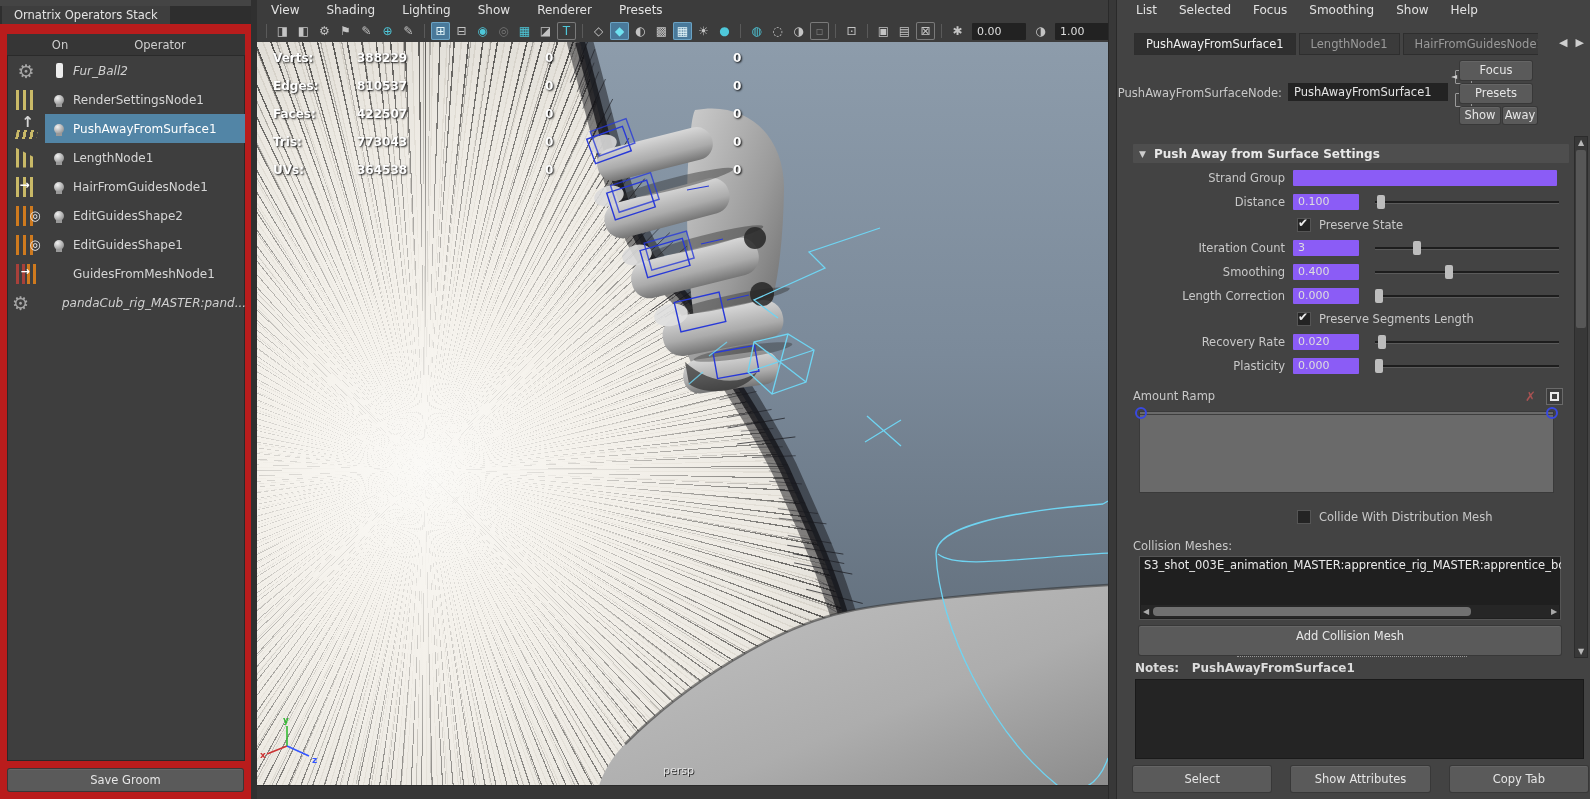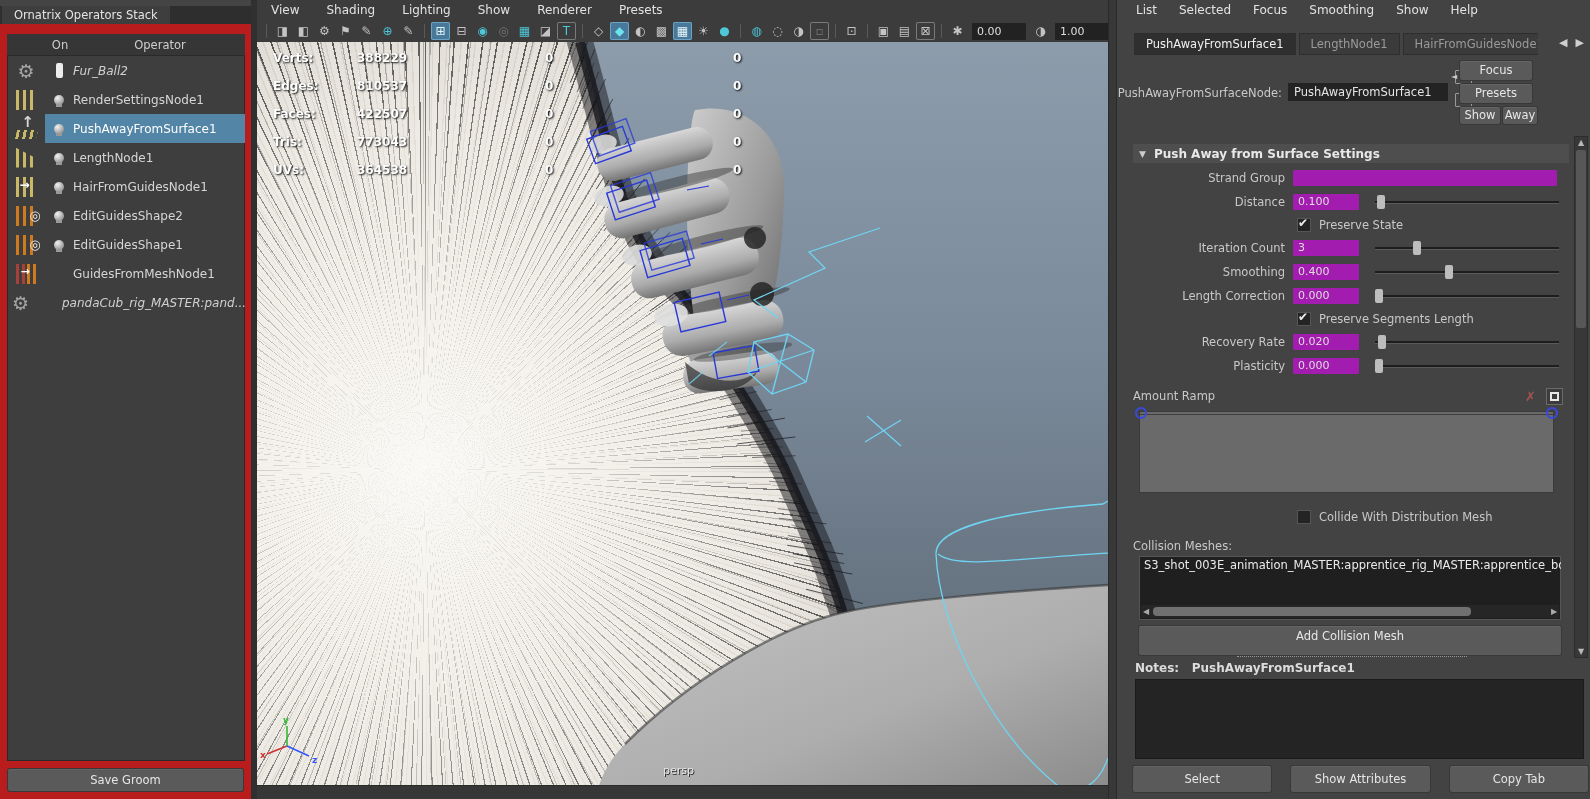--- a/index.html
+++ b/index.html
@@ -85,21 +85,21 @@
   .btn{background:#5a5a5a;color:#e6e6e6;text-align:center;border-radius:2px;box-shadow:inset 0 1px 0 rgba(255,255,255,.07),0 0 0 1px #383838;font-size:11.5px}
   .focus-btn{position:absolute;left:343px;top:61px;width:72px;height:19px;line-height:19px}
   .presets-btn{position:absolute;left:343px;top:84px;width:72px;height:19px;line-height:19px}
   .show-btn{position:absolute;left:343px;top:107px;width:40px;height:17px;line-height:17px}
   .hide-btn{position:absolute;left:386px;top:107px;width:34px;height:17px;line-height:17px}
   .ae-scroll{position:absolute;left:0;top:136px;width:452px;height:522px;overflow:hidden;padding-left:16px;box-sizing:border-box}
   .sec-head{height:19px;margin-top:8px;background:#4e4e4e;display:flex;align-items:center;font-weight:bold;color:#e8e8e8;font-size:12px;border-radius:1px}
   .sec-tri{margin:0 8px 0 6px;font-size:9px;color:#ccc}
   .prow{display:flex;align-items:center;height:19px;margin-top:5px}
   .plabel{width:152px;text-align:right;padding-right:8px;color:#c8c8c8;font-size:11.5px;white-space:nowrap}
-  .pfield{width:56px;height:16px;background:#a21caf;color:#dedede;font-size:11px;padding:0 5px;line-height:16px;border-radius:1px}
+  .pfield{width:56px;height:16px;background:#8b5cf6;color:#dedede;font-size:11px;padding:0 5px;line-height:16px;border-radius:1px}
   .wide-field{flex:1;margin-right:12px}
   .sl{position:relative;flex:1;height:14px;margin:0 10px 0 16px;max-width:196px}
   .sl-track{position:absolute;left:0;right:0;top:6px;height:2px;background:#1d1d1d;border-bottom:1px solid #5a5a5a}
   .sl-handle{position:absolute;top:0;width:8px;height:14px;background:#bdbdbd;border-radius:2px}
   .cbrow{display:flex;align-items:center;margin-top:6px;height:16px}
   .cb{width:14px;height:14px;background:#242424;box-shadow:inset 0 0 0 1px #555;margin-left:164px;position:relative;flex:none}
   .cb.on::after{content:"✔";position:absolute;left:1px;top:-2px;color:#ececec;font-size:12px}
   .cblabel{margin-left:8px;color:#c8c8c8;font-size:11.5px;white-space:nowrap}
   .ramp-head{display:flex;align-items:center;margin-top:12px;height:18px}
   .ramp-label{color:#c8c8c8;font-size:11.5px}

